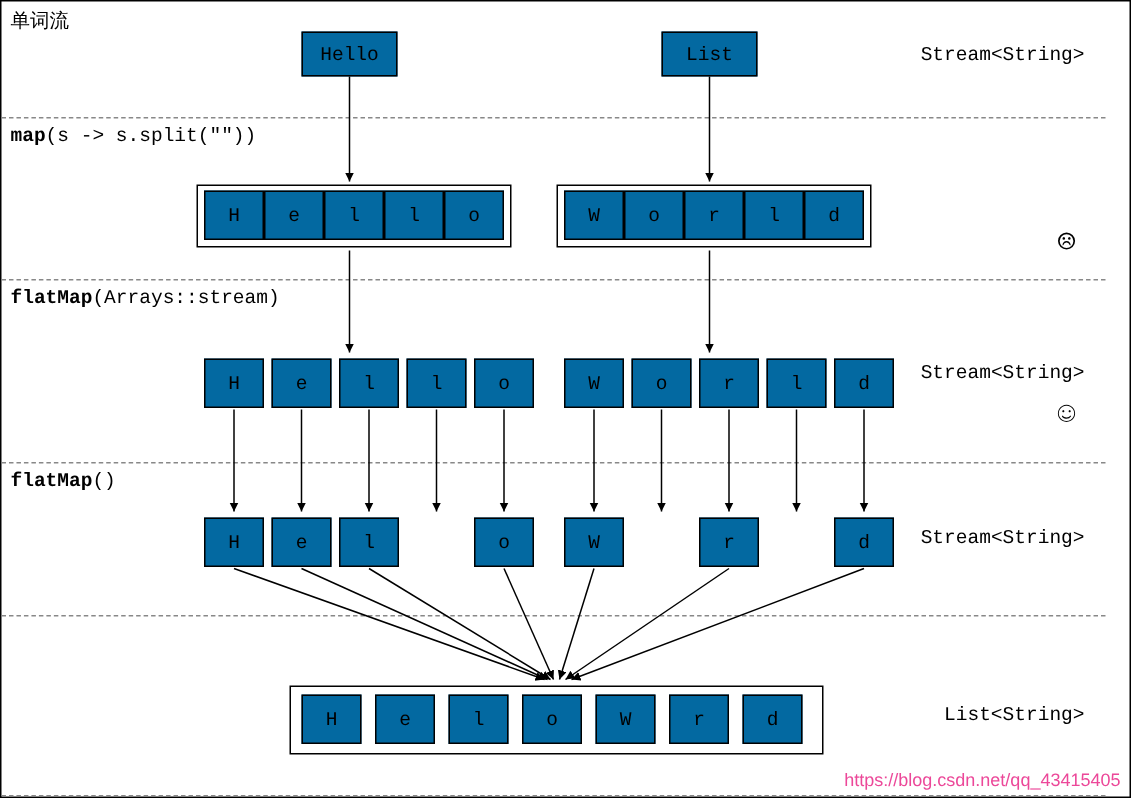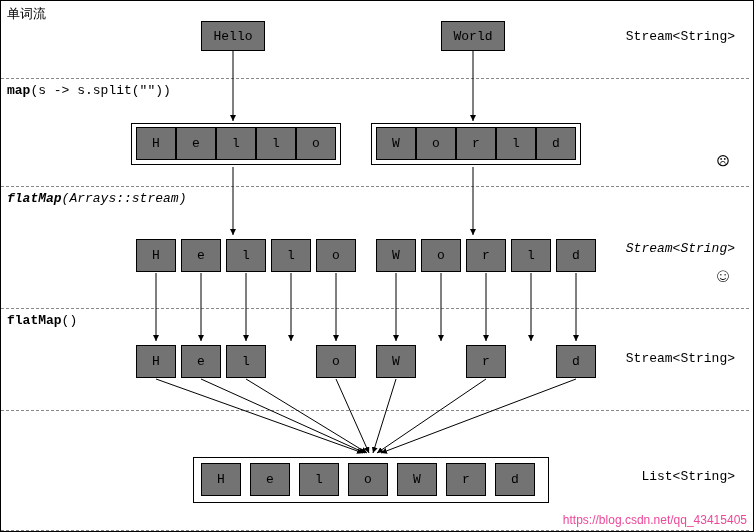--- a/index.html
+++ b/index.html
@@ -10,42 +10,42 @@
     font-size: 13px;
     background: #fff;
     width: 754px;
     height: 532px;
     position: relative;
     border: 1px solid #000;
   }
   .stage {
     position: absolute;
     left: 0;
-    right: 4px;
+    right: 16px;
     border-bottom: 1px dashed #888;
   }
   .stage:last-of-type { border-bottom: none; }
   .op-label {
     position: absolute;
     left: 6px;
     top: 4px;
   }
   .op-label b { font-weight: bold; }
   .type-label {
     position: absolute;
     right: 14px;
   }
   .face {
     position: absolute;
     right: 20px;
     font-size: 20px;
   }
   .box {
     position: absolute;
-    background: #737373;
+    background: #0369a1;
     border: 1px solid #000;
     display: flex;
     align-items: center;
     justify-content: center;
     width: 40px;
     height: 33px;
   }
   .wordbox { width: 64px; height: 30px; }
   .arraybox {
     position: absolute;
@@ -70,40 +70,40 @@
   }
 </style>
 </head>
 <body>
 
 <div class="stage" style="top:0;height:78px;">
   <div class="op-label">单词流</div>
   <div class="type-label" style="top:28px;">Stream&lt;String&gt;</div>
 </div>
 <div class="box wordbox" style="left:200px;top:20px;">Hello</div>
-<div class="box wordbox" style="left:440px;top:20px;">World</div>
+<div class="box wordbox" style="left:440px;top:20px;">List</div>
 
 <div class="stage" style="top:78px;height:108px;">
   <div class="op-label"><b>map</b><span>(s -&gt; s.split(""))</span></div>
   <div class="face" style="top:70px;">☹</div>
 </div>
 <div class="arraybox" style="left:130px;top:122px;width:210px;"></div>
 <div class="arraybox" style="left:370px;top:122px;width:210px;"></div>
 <div class="box" style="left:135px;top:126px;">H</div>
 <div class="box" style="left:175px;top:126px;">e</div>
 <div class="box" style="left:215px;top:126px;">l</div>
 <div class="box" style="left:255px;top:126px;">l</div>
 <div class="box" style="left:295px;top:126px;">o</div>
 <div class="box" style="left:375px;top:126px;">W</div>
 <div class="box" style="left:415px;top:126px;">o</div>
 <div class="box" style="left:455px;top:126px;">r</div>
 <div class="box" style="left:495px;top:126px;">l</div>
 <div class="box" style="left:535px;top:126px;">d</div>
 
-<div class="stage" style="top:186px;height:122px;font-style:italic;">
+<div class="stage" style="top:186px;height:122px;">
   <div class="op-label"><b>flatMap</b><span>(Arrays::stream)</span></div>
   <div class="type-label" style="top:54px;">Stream&lt;String&gt;</div>
   <div class="face" style="top:78px;">☺</div>
 </div>
 <div class="box" style="left:135px;top:238px;">H</div>
 <div class="box" style="left:180px;top:238px;">e</div>
 <div class="box" style="left:225px;top:238px;">l</div>
 <div class="box" style="left:270px;top:238px;">l</div>
 <div class="box" style="left:315px;top:238px;">o</div>
 <div class="box" style="left:375px;top:238px;">W</div>

